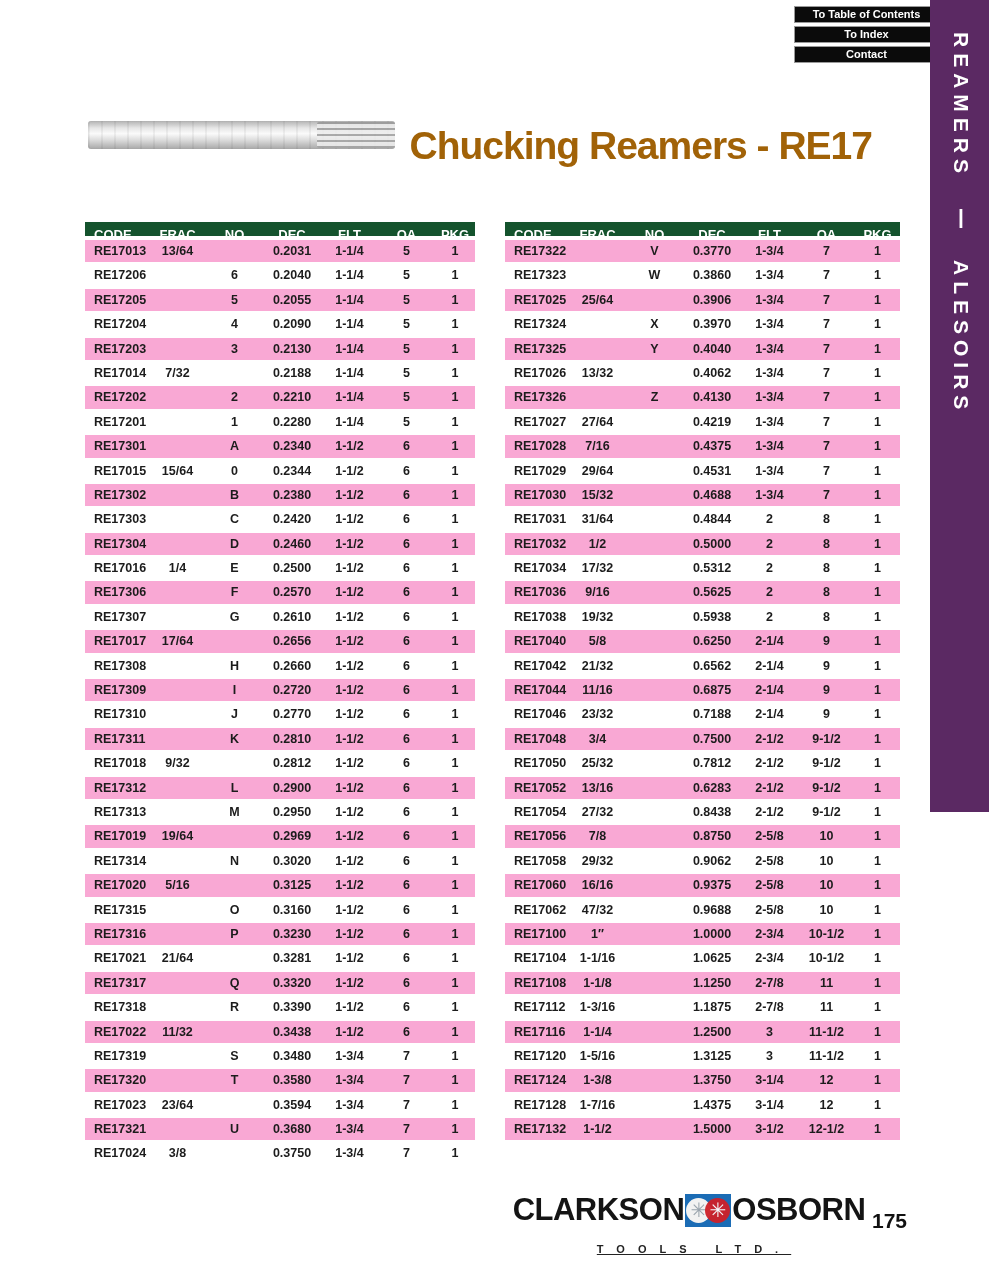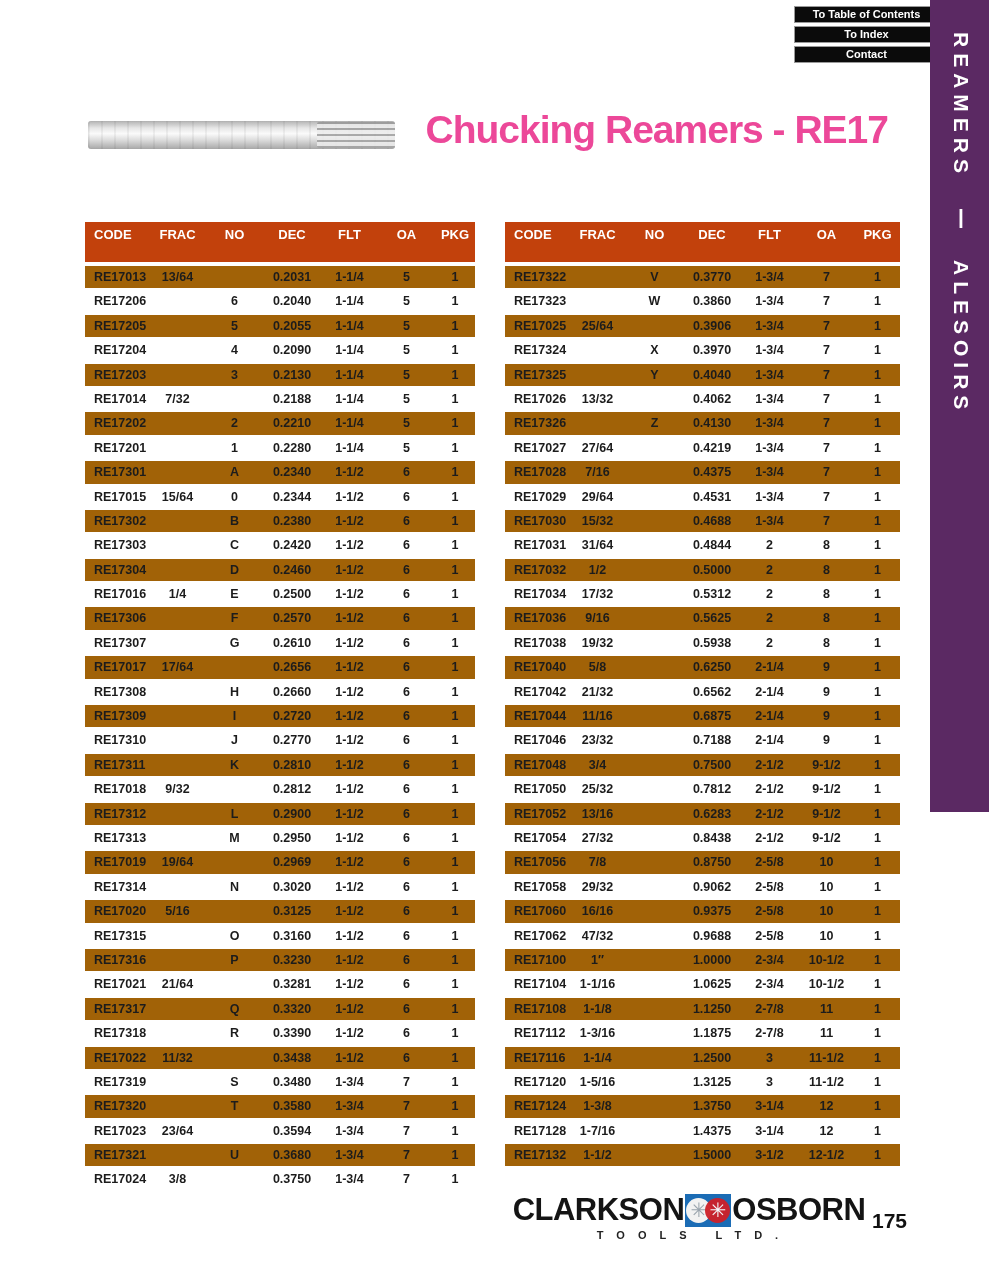--- a/index.html
+++ b/index.html
@@ -24,45 +24,45 @@
         repeating-linear-gradient(90deg, rgba(0,0,0,0.05) 0 2px, rgba(255,255,255,0) 2px 13px),
         linear-gradient(180deg,#b3b3b3 0%,#e6e6e6 25%,#fafafa 45%,#dcdcdc 68%,#a8a8a8 100%);
       box-shadow:0 0 1px #999 inset;}
   .reamer-img .flutes{position:absolute;right:0;top:1px;width:78px;height:26px;border-radius:2px;
       background:
         repeating-linear-gradient(180deg, rgba(120,120,120,0.55) 0 2px, rgba(240,240,240,0.9) 2px 6px),
         linear-gradient(180deg,#bdbdbd,#d9d9d9);
       opacity:0.85;}
 
   
-  .title{position:absolute;top:108px;right:101px;margin:0;font-size:39px;font-weight:bold;
-         letter-spacing:-1px;color:#ec4899;white-space:nowrap;}
+  .title{position:absolute;top:108px;right:101px;margin:16px;font-size:39px;font-weight:bold;
+         letter-spacing:-1px;color:#a16207;white-space:nowrap;}
 
   
   .rtable{position:absolute;top:222px;font-size:12.5px;font-weight:bold;}
   .t-left{left:85px;width:390px;--pkg:40px;}
   .t-right{left:505px;width:395px;--pkg:45px;}
   .thead,.trow{display:grid;grid-template-columns:64px 57px 57px 58px 57px 57px var(--pkg);}
-  .thead{height:40px;line-height:26px;background:#c2410c;color:#fff;font-size:13px;margin-bottom:4px;}
+  .thead{height:14px;line-height:26px;background:#14532d;color:#fff;font-size:13px;margin-bottom:4px;}
   .thead .tcell{text-align:center;}
   .trow{height:24.4px;line-height:22.4px;border-bottom:2px solid #fff;box-sizing:border-box;color:#1c1c1c;}
-  .trow.shade{background:#a16207;}
+  .trow.shade{background:#f9a8d4;}
   .tcell{text-align:center;overflow:visible;white-space:nowrap;}
   .tcell.c0{text-align:left;padding-left:9px;}
 
   
   .brand{position:absolute;left:528px;top:1192px;width:322px;text-align:center;}
   .brand-row{display:flex;align-items:center;justify-content:center;}
   .brand-word{font-size:31px;font-weight:bold;letter-spacing:-0.5px;color:#141414;}
   .emblem{position:relative;width:46px;height:33px;background:#1b6cb5;margin:0 1px;display:inline-block;flex:0 0 auto;}
   .pin{position:absolute;width:25px;height:25px;border-radius:50%;top:4px;text-align:center;
        line-height:25px;font-size:20px;}
   .pin.pwhite{left:1px;background:#f2f2f2;color:#9aa4ad;}
   .pin.pred{right:1px;background:#cf2028;color:#fff;opacity:0.95;}
-  .brand-sub{font-size:11px;font-weight:bold;letter-spacing:13px;color:#222;margin-top:1px;padding-left:10px;}
+  .brand-sub{font-size:11px;font-weight:bold;letter-spacing:13px;color:#222;margin-top:15px;padding-left:10px;text-decoration:underline;}
   .page-num{position:absolute;left:872px;top:1209px;font-size:21px;font-weight:bold;color:#111;}
 </style>
 </head>
 <body>
 
 <div class="page">
 
   <nav class="nav-buttons">
     <div class="nav-btn">To Table of Contents</div>
     <div class="nav-btn">To Index</div>

